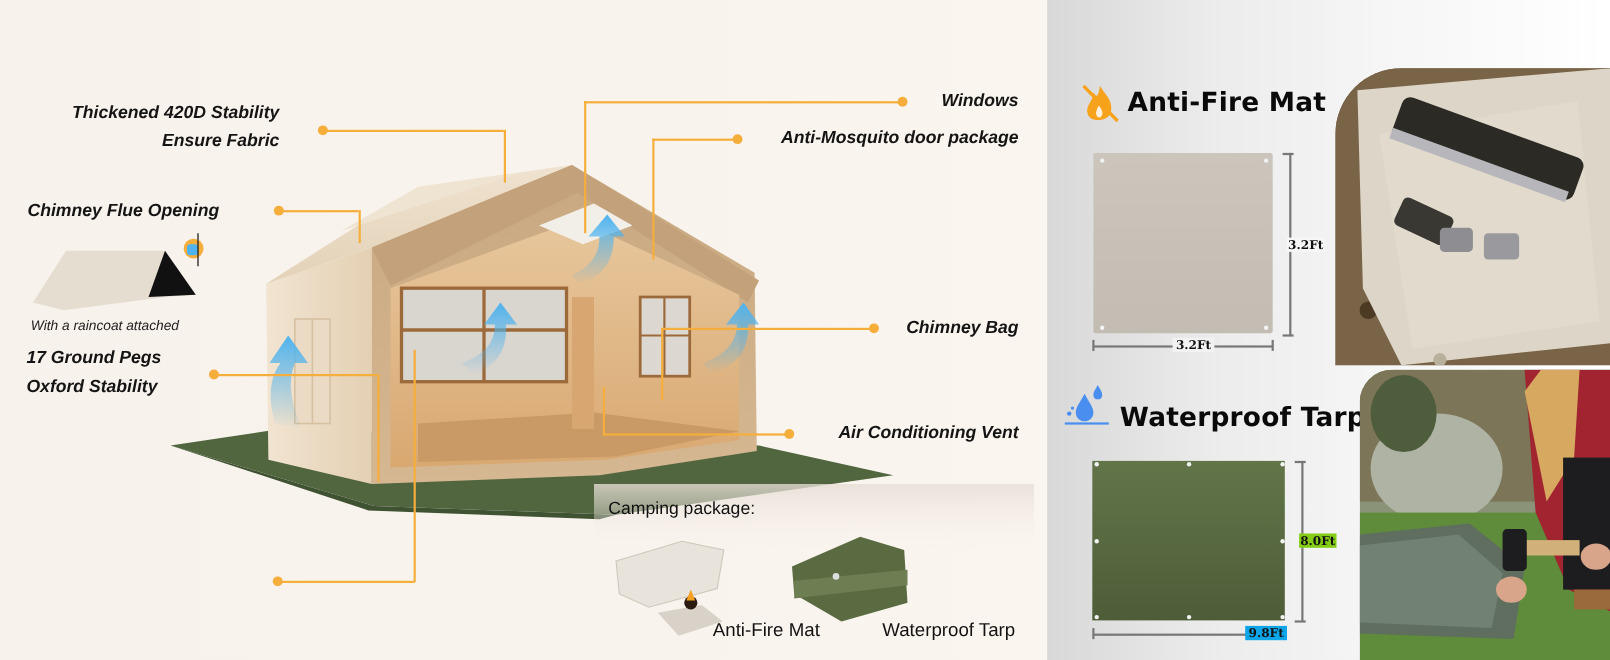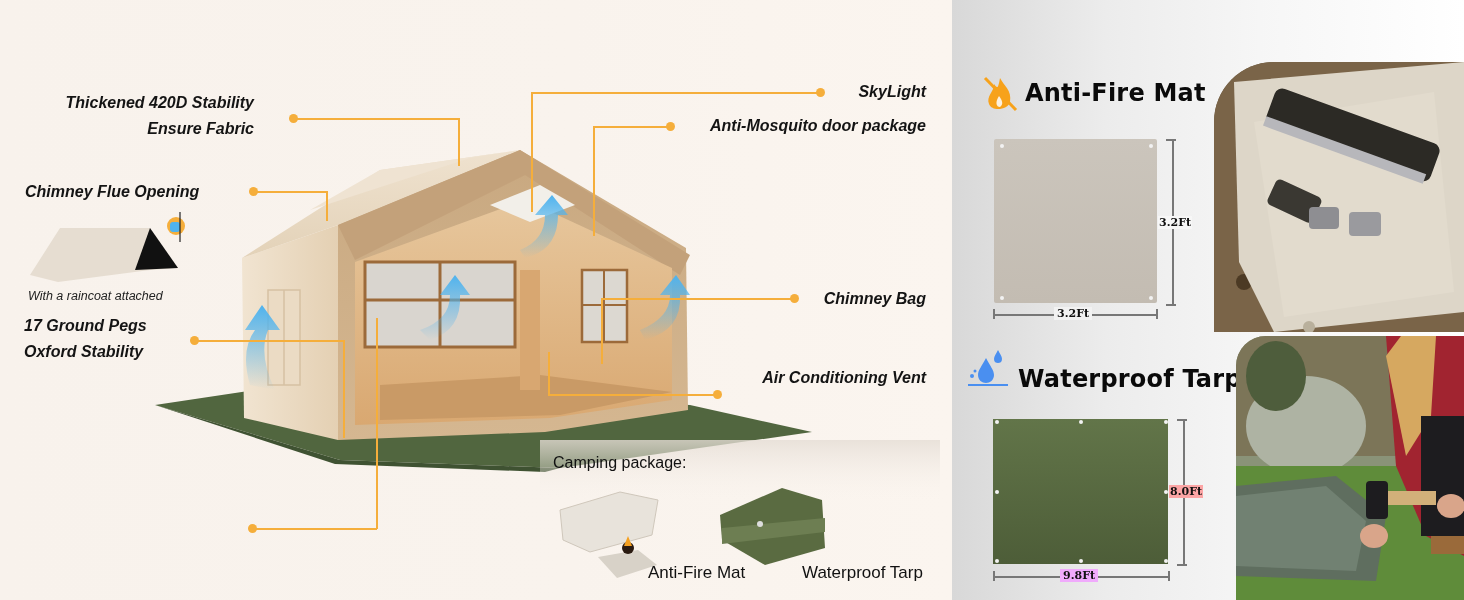--- a/index.html
+++ b/index.html
@@ -19,21 +19,21 @@
   .hl { position: absolute; height: 1.5px; background: #f5ae3b; }
   .vl { position: absolute; width: 1.5px; background: #f5ae3b; }
 
   
   .tent { position: absolute; left: 0; top: 0; width: 952px; height: 600px; }
 
   .pkg-title { position: absolute; left: 553px; top: 454px; font-size: 16px; color: #111; }
   .pkg-label { position: absolute; font-size: 17px; color: #111; white-space: nowrap; }
 
   .sec-title { position: absolute; font-family: "DejaVu Sans", sans-serif; font-weight: bold; font-size: 24px; color: #0a0a0a; white-space: nowrap; letter-spacing: 0.2px; }
-  .dim { position: absolute; font-family: "DejaVu Serif", serif; font-weight: bold; font-size: 11px; color: #111; white-space: nowrap; }
+  .dim { position: absolute; font-family: "DejaVu Serif", serif; font-weight: bold; font-size: 11px; color: #111; white-space: nowrap; margin-left: 12px; }
   .dimline-h { position: absolute; height: 1.5px; background: #777; }
   .dimline-v { position: absolute; width: 1.5px; background: #777; }
   .tick-v { position: absolute; width: 1.5px; height: 10px; background: #777; }
   .tick-h { position: absolute; height: 1.5px; width: 10px; background: #777; }
 
   .photo { position: absolute; overflow: hidden; }
   .grommet { position: absolute; width: 4px; height: 4px; border-radius: 50%; background: #f2f2f2; }
 </style>
 </head>
 <body>
@@ -161,24 +161,24 @@
 </div>
 <div class="feat" style="left:25px;top:179px">Chimney Flue Opening</div>
 <div class="caption" style="left:28px;top:289px">With a raincoat attached</div>
 <div class="feat" style="left:24px;top:313px">
   <div>17 Ground Pegs</div>
   <div>Oxford Stability</div>
 </div>
 <div class="feat right" style="left:22px;top:510px;width:188px;line-height:20px">
 </div>
 
-<div class="feat right" style="left:740px;top:79px;width:186px">SkyLight</div>
+<div class="feat right" style="left:740px;top:79px;width:186px">Windows</div>
 <div class="feat right" style="left:680px;top:113px;width:246px">Anti-Mosquito door package</div>
 <div class="feat right" style="left:740px;top:286px;width:186px">Chimney Bag</div>
-<div class="feat right" style="left:700px;top:365px;width:226px">Air Conditioning Vent</div>
+<div class="feat right" style="left:700px;top:381px;width:226px">Air Conditioning Vent</div>
 
 <div class="pkg-title">Camping package:</div>
 <div class="pkg-label" style="left:648px;top:563px">Anti-Fire Mat</div>
 <div class="pkg-label" style="left:802px;top:563px">Waterproof Tarp</div>
 
 <div class="right-panel"></div>
 
 <svg style="position:absolute;left:982px;top:74px" width="36" height="40" viewBox="0 0 36 40">
   <path d="M18,4 C22,12 30,16 28,28 C26,36 10,38 7,30 C4,22 12,18 12,10 C15,14 16,16 18,4 Z" fill="#f7a21b"></path>
   <path d="M17,22 C20,26 22,30 18,33 C14,33 13,28 17,22 Z" fill="#fdf1de"></path>
@@ -217,26 +217,26 @@
 <div class="grommet" style="left:1164px;top:420px"></div>
 <div class="grommet" style="left:995px;top:490px"></div>
 <div class="grommet" style="left:1164px;top:490px"></div>
 <div class="grommet" style="left:995px;top:559px"></div>
 <div class="grommet" style="left:1079px;top:559px"></div>
 <div class="grommet" style="left:1164px;top:559px"></div>
 
 <div class="dimline-v" style="left:1183px;top:419px;height:146px"></div>
 <div class="tick-h" style="left:1177px;top:419px"></div>
 <div class="tick-h" style="left:1177px;top:564px"></div>
-<div class="dim" style="left:1169px;top:485px;background:#fca5a5;padding:0 1px">8.0Ft</div>
+<div class="dim" style="left:1169px;top:485px;background:#84cc16;padding:0 1px">8.0Ft</div>
 
 <div class="dimline-h" style="left:994px;top:576px;width:175px"></div>
 <div class="tick-v" style="left:993px;top:571px"></div>
 <div class="tick-v" style="left:1168px;top:571px"></div>
-<div class="dim" style="left:1060px;top:569px;background:#f0abfc;padding:0 3px">9.8Ft</div>
+<div class="dim" style="left:1120px;top:569px;background:#0ea5e9;padding:0 3px">9.8Ft</div>
 
 <div class="photo" style="left:1214px;top:62px;width:250px;height:270px;border-radius:60px 0 0 0;background:#6b5a40;">
   <svg width="250" height="270" viewBox="0 0 250 270">
     <rect width="250" height="270" fill="#7a6448"></rect>
     <circle cx="30" cy="220" r="8" fill="#4c3a24"></circle>
     <circle cx="60" cy="250" r="6" fill="#8a7350"></circle>
     <polygon points="20,20 250,0 250,250 60,270 25,200" fill="#ddd6c8"></polygon>
     <polygon points="40,60 220,30 240,230 70,255" fill="#e2dbcd"></polygon>
     <rect x="50" y="50" width="175" height="40" rx="8" transform="rotate(20 130 75)" fill="#2c2a25"></rect>
     <rect x="50" y="82" width="170" height="10" transform="rotate(20 130 75)" fill="#b7b7bb"></rect>

